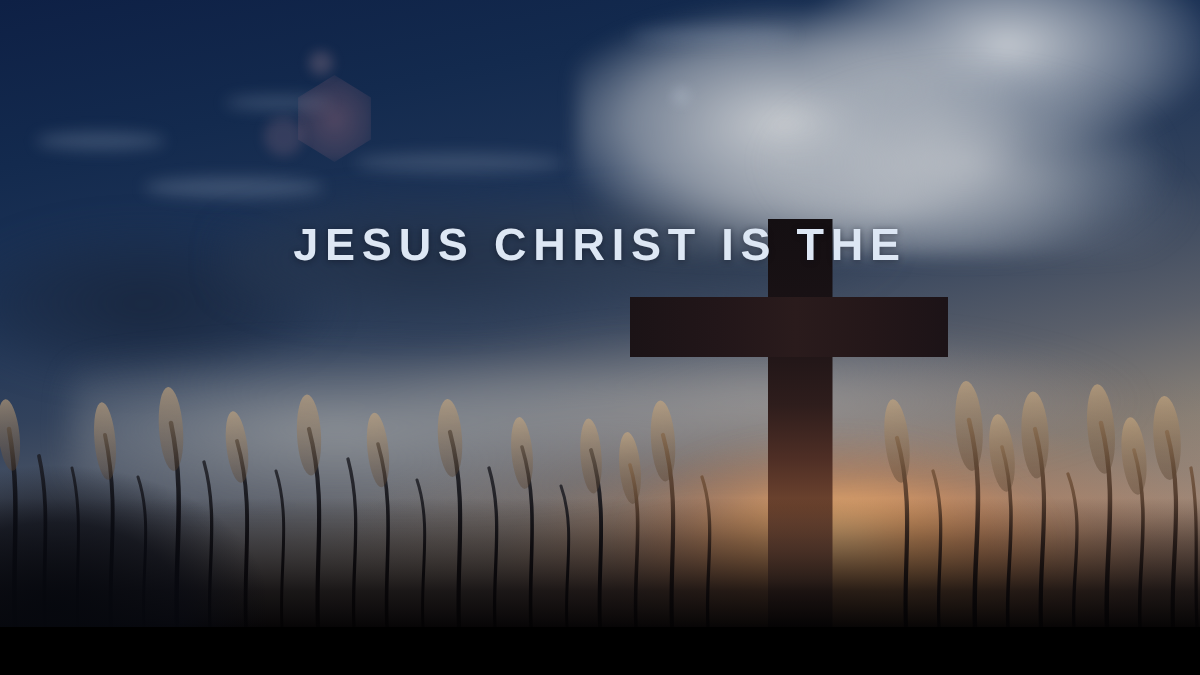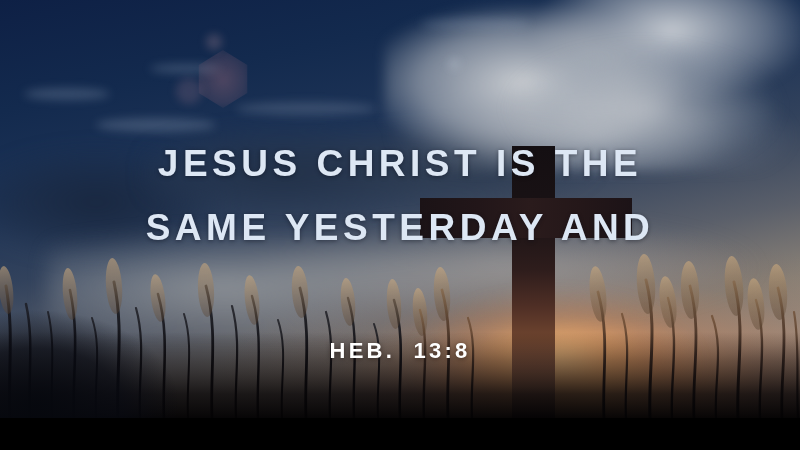--- a/index.html
+++ b/index.html
@@ -240,21 +240,21 @@
     left: 0;
     top: 132px;
     width: 100%;
     text-align: center;
     pointer-events: none;
   }
   .quote-line {
     display: block;
     color: #dde7f4;
     font-family: "Liberation Sans", sans-serif;
-    font-size: 37px;
+    font-size: 30px;
     font-weight: 600;
     letter-spacing: 4.5px;
     line-height: 64px;
     text-transform: uppercase;
     text-shadow: 0 1px 4px rgba(10,14,24,0.45);
     white-space: nowrap;
   }
   .reference {
     position: absolute;
     left: 0;
@@ -384,20 +384,18 @@
       <ellipse cx="756" cy="76" rx="8" ry="26" transform="rotate(-6 756 76)"></ellipse>
       <ellipse cx="778" cy="64" rx="9" ry="28" transform="rotate(-4 778 64)"></ellipse>
     </g>
   </svg>
 
   <div class="ground-dark"></div>
   <div class="left-dark-mass"></div>
 
   <div class="quote-block">
     <span class="quote-line">JESUS CHRIST IS THE</span>
-    <span class="quote-line">SAME YESTERDAY AND</span>
   </div>
 
-  <div class="reference">HEB.  13:8</div>
 
   <div class="letterbox"></div>
 
 </div>
 
 </body></html>

